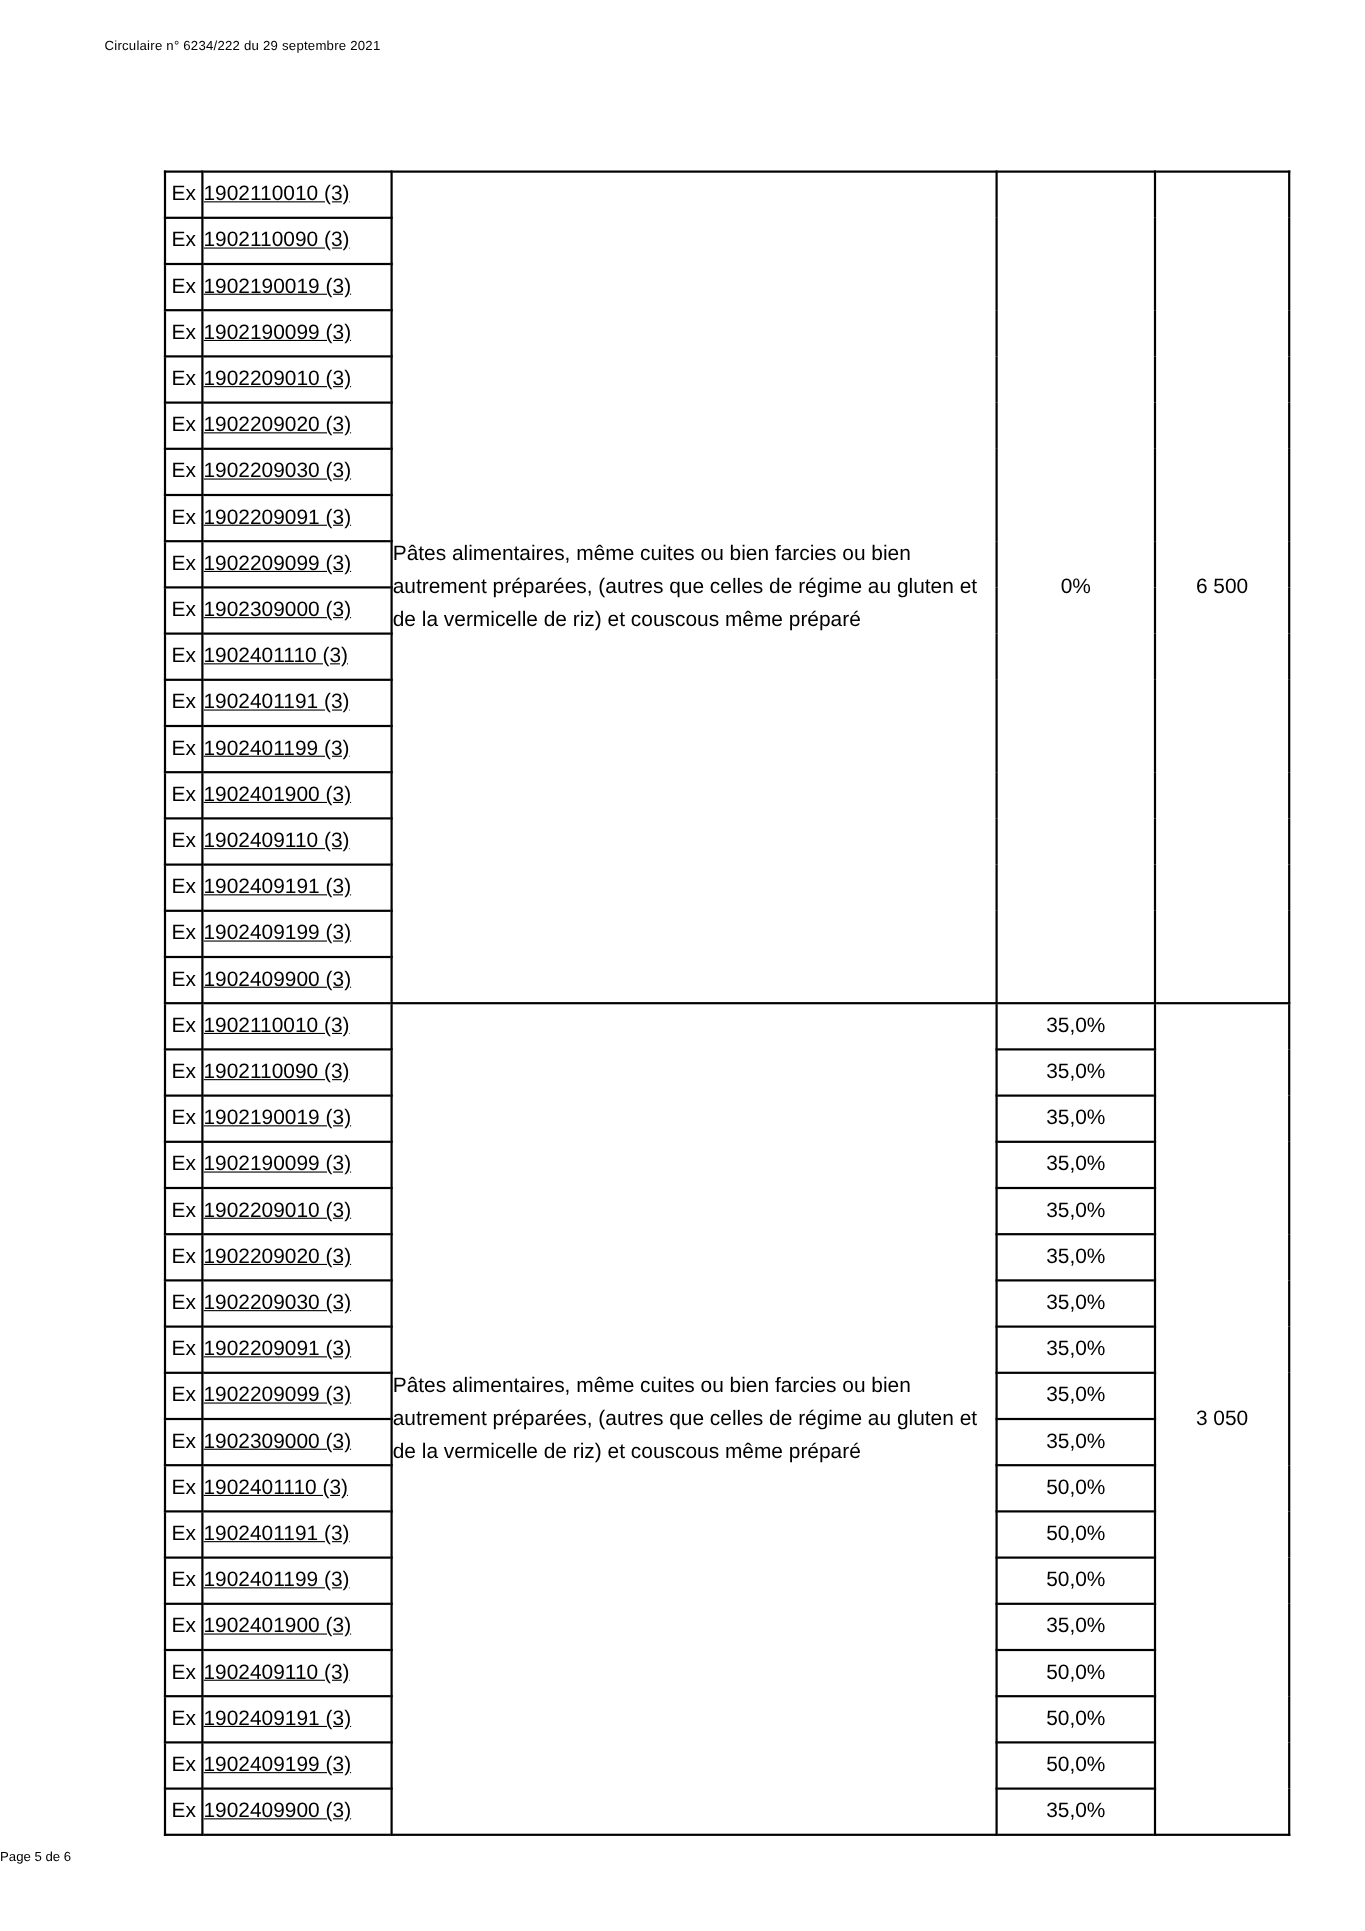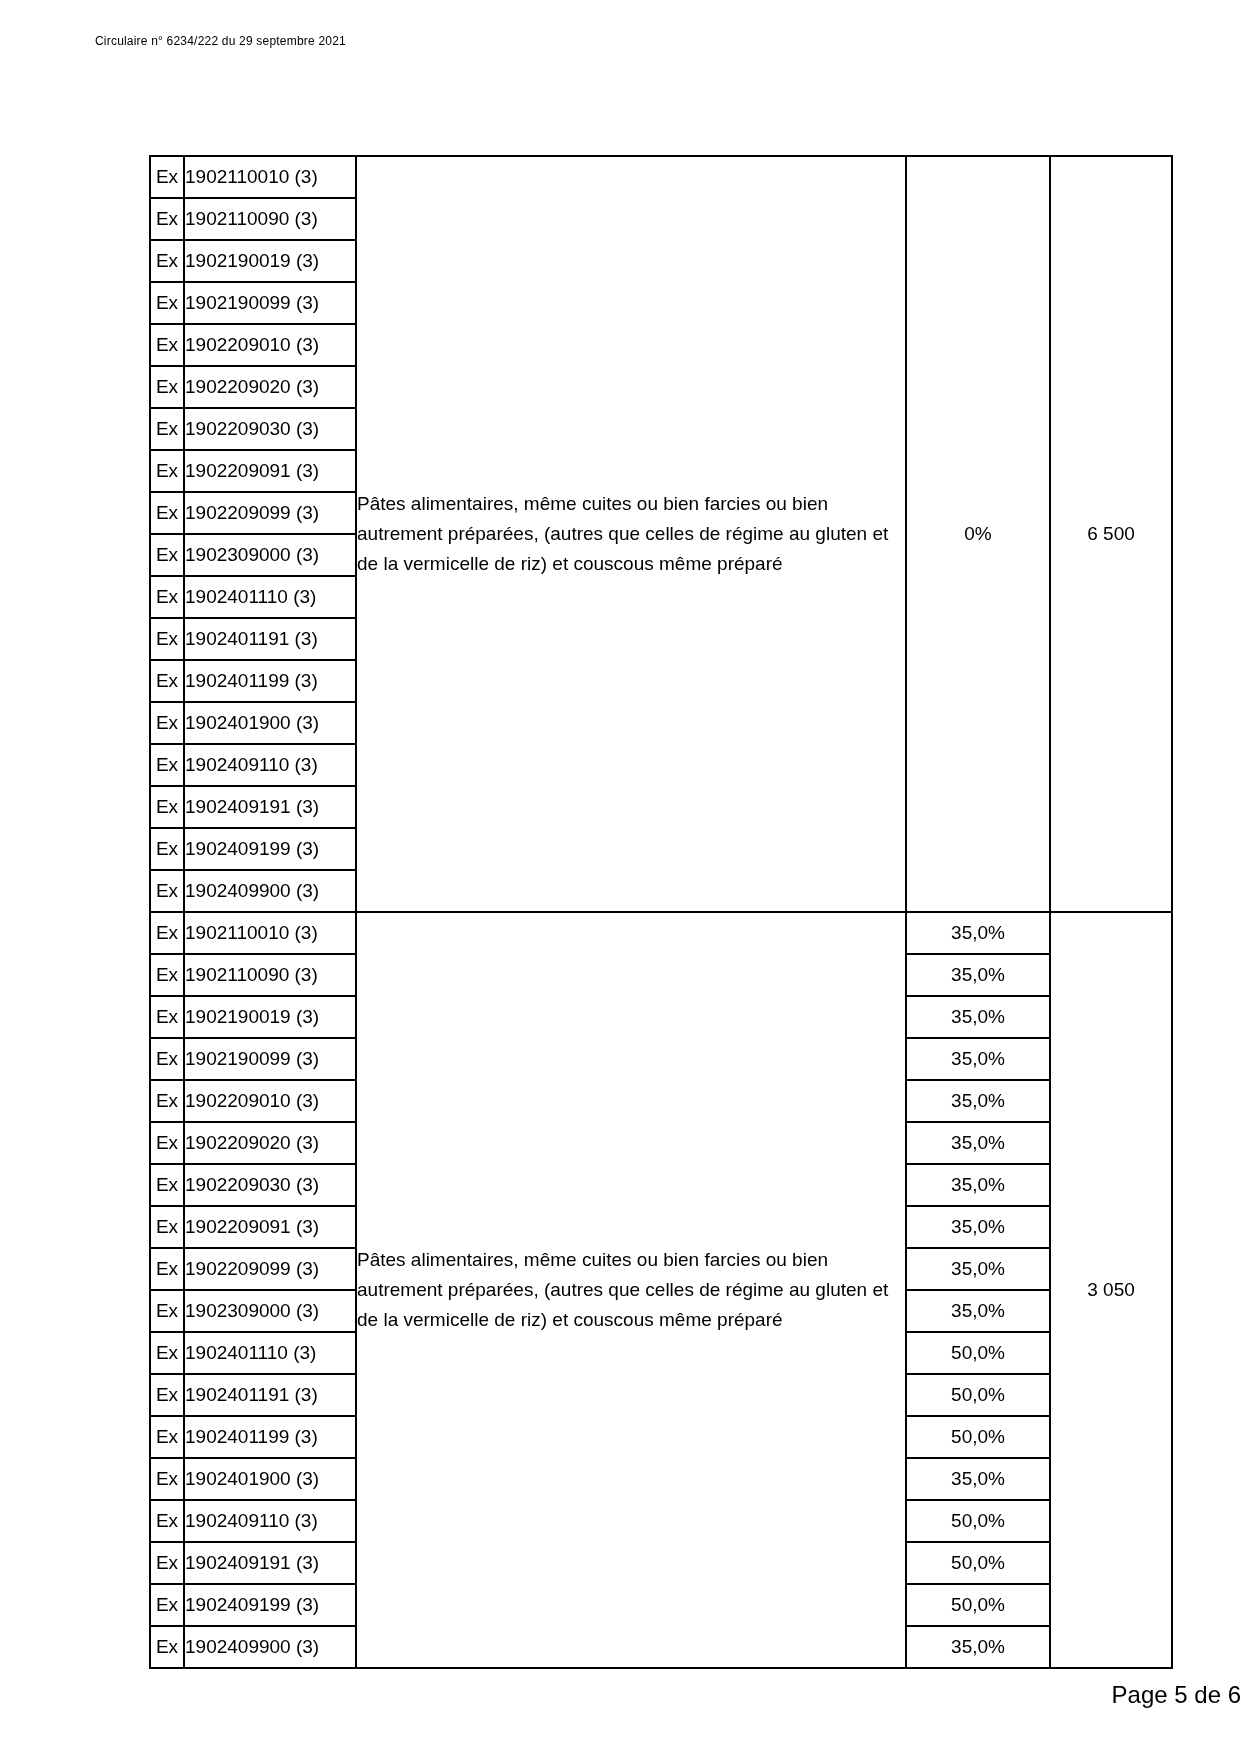--- a/index.html
+++ b/index.html
@@ -28,36 +28,36 @@
     margin-left: 40px;
   }
   table.tariff td {
     border: 2px solid #000;
     height: 40px;
     padding: 0;
     font-size: 19px;
     overflow: hidden;
   }
   td.cell-ex   { text-align: center; }
-  td.cell-code { text-align: left; padding-left: 5px; white-space: nowrap; }
+  td.cell-code { text-align: left; padding-left: 5px; white-space: nowrap; text-decoration: underline; }
   td.cell-desc {
     text-align: left;
     vertical-align: middle;
     line-height: 30px;
     padding: 0 14px;
   }
   td.cell-rate  { text-align: center; vertical-align: middle; }
   td.cell-value { text-align: center; vertical-align: middle; }
   .doc-footer {
     position: absolute;
     left: 0;
     top: 1681px;
     width: 100%;
-    text-align: right;
-    font-size: 24px;
+    text-align: left;
+    font-size: 12px;
   }
 </style>
 </head>
 <body>
 
 <div class="doc-header">Circulaire n° 6234/222 du 29 septembre 2021</div>
 
 <table class="tariff">
   <colgroup>
     <col style="width:34px">

